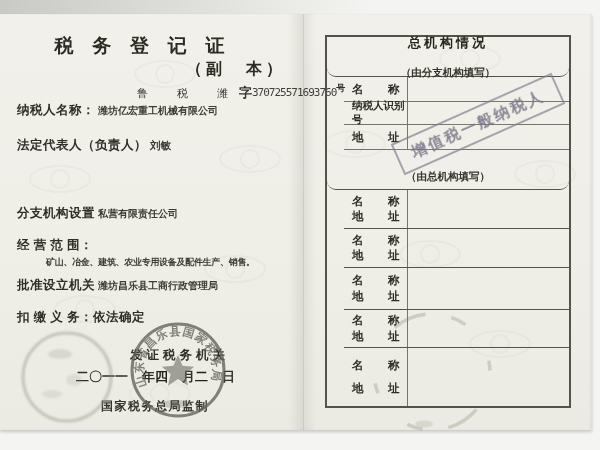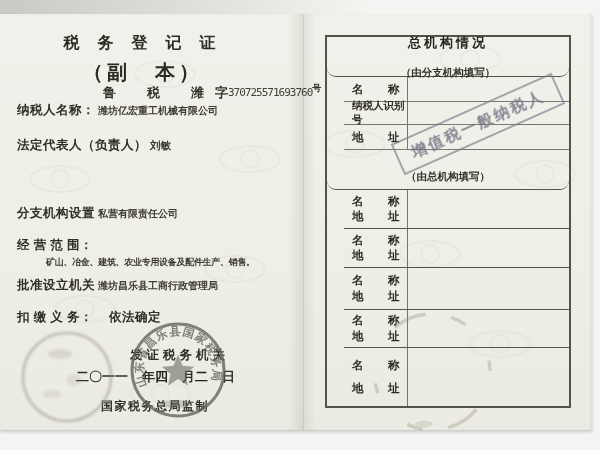--- a/index.html
+++ b/index.html
@@ -10,25 +10,25 @@
   .paper{position:absolute;left:0;top:14px;width:592px;height:416px;
        background:linear-gradient(180deg,#f1f0ea 0%,#efeee7 55%,#ecebe3 100%);
        box-shadow:0 2px 3px rgba(0,0,0,.18), inset -2px 0 2px rgba(0,0,0,.05);}
   .fold{position:absolute;left:288px;top:0;width:28px;height:416px;
        background:linear-gradient(90deg,rgba(70,70,58,0),rgba(70,70,58,.10) 50%,rgba(70,70,58,0));}
   .foldline{position:absolute;left:303px;top:0;width:1px;height:416px;background:rgba(70,70,58,.12);}
   .wm{position:absolute;left:0;top:0;z-index:0;}
   
   .pageL{position:absolute;left:0;top:0;width:300px;height:416px;z-index:2;}
   .title{position:absolute;left:0;top:19px;width:286px;text-align:center;
-       font-size:16px;font-weight:700;letter-spacing:7px;color:#2b2b24;}
-  .subtitle{position:absolute;left:0;top:45px;width:286px;text-align:center;
-       font-size:20px;font-weight:700;letter-spacing:4px;color:#2b2b24;}
+       font-size:19px;font-weight:700;letter-spacing:7px;color:#2b2b24;}
+  .subtitle{position:absolute;left:0;top:45px;width:286px;text-align:right;
+       font-size:16px;font-weight:700;letter-spacing:4px;color:#2b2b24;}
   .serial{position:absolute;left:103px;top:68px;white-space:nowrap;}
-  .serial .pre{font-size:13px;font-weight:700;letter-spacing:9px;color:#33332b;}
+  .serial .pre{font-size:11px;font-weight:400;letter-spacing:9px;color:#33332b;margin-left:34px;}
   .serial .zi{font-size:13px;font-weight:600;color:#33332b;margin-left:2px;}
   .serial .num{font-family:"DejaVu Sans Mono",monospace;font-size:11px;font-weight:400;
        letter-spacing:-1px;color:#41413a;position:relative;top:-1px;}
   .serial .hao{font-size:9px;vertical-align:super;color:#33332b;font-weight:600;}
   .field{position:absolute;left:17px;white-space:nowrap;z-index:2;}
   .lbl{font-size:12.5px;font-weight:600;letter-spacing:.5px;color:#2f2e27;}
   .val{font-family:"Liberation Sans","DejaVu Sans",sans-serif;font-size:10px;
        font-weight:600;color:#3c3b32;margin-left:3px;}
   .val2{font-family:"Liberation Sans","DejaVu Sans",sans-serif;font-size:9px;
        font-weight:600;color:#3c3b32;letter-spacing:-.3px;}
@@ -145,21 +145,21 @@
     <div class="field" style="top:221px">
       <span class="lbl">经 营 范 围：</span>
     </div>
     <div class="field" style="top:237px;left:46px">
       <span class="val2">矿山、冶金、建筑、农业专用设备及配件生产、销售。</span>
     </div>
     <div class="field" style="top:261px">
       <span class="lbl">批准设立机关</span><span class="val">潍坊昌乐县工商行政管理局</span>
     </div>
     <div class="field" style="top:293px">
-      <span class="lbl">扣 缴 义 务：</span><span class="lbl" style="margin-left:16px">依法确定</span>
+      <span class="lbl">扣 缴 义 务：</span><span class="lbl" style="margin-left:0">依法确定</span>
     </div>
 
     <div class="issuer">发证税务机关</div>
 
     <div class="dateline">
       <span>二〇一一</span><span class="gap"></span><span>年</span><span class="stamped">四</span><span class="gap"></span><span>月</span><span class="stamped">二</span><span class="gap"></span><span>日</span>
     </div>
 
     <div class="footerline">国家税务总局监制</div>
   </div>

